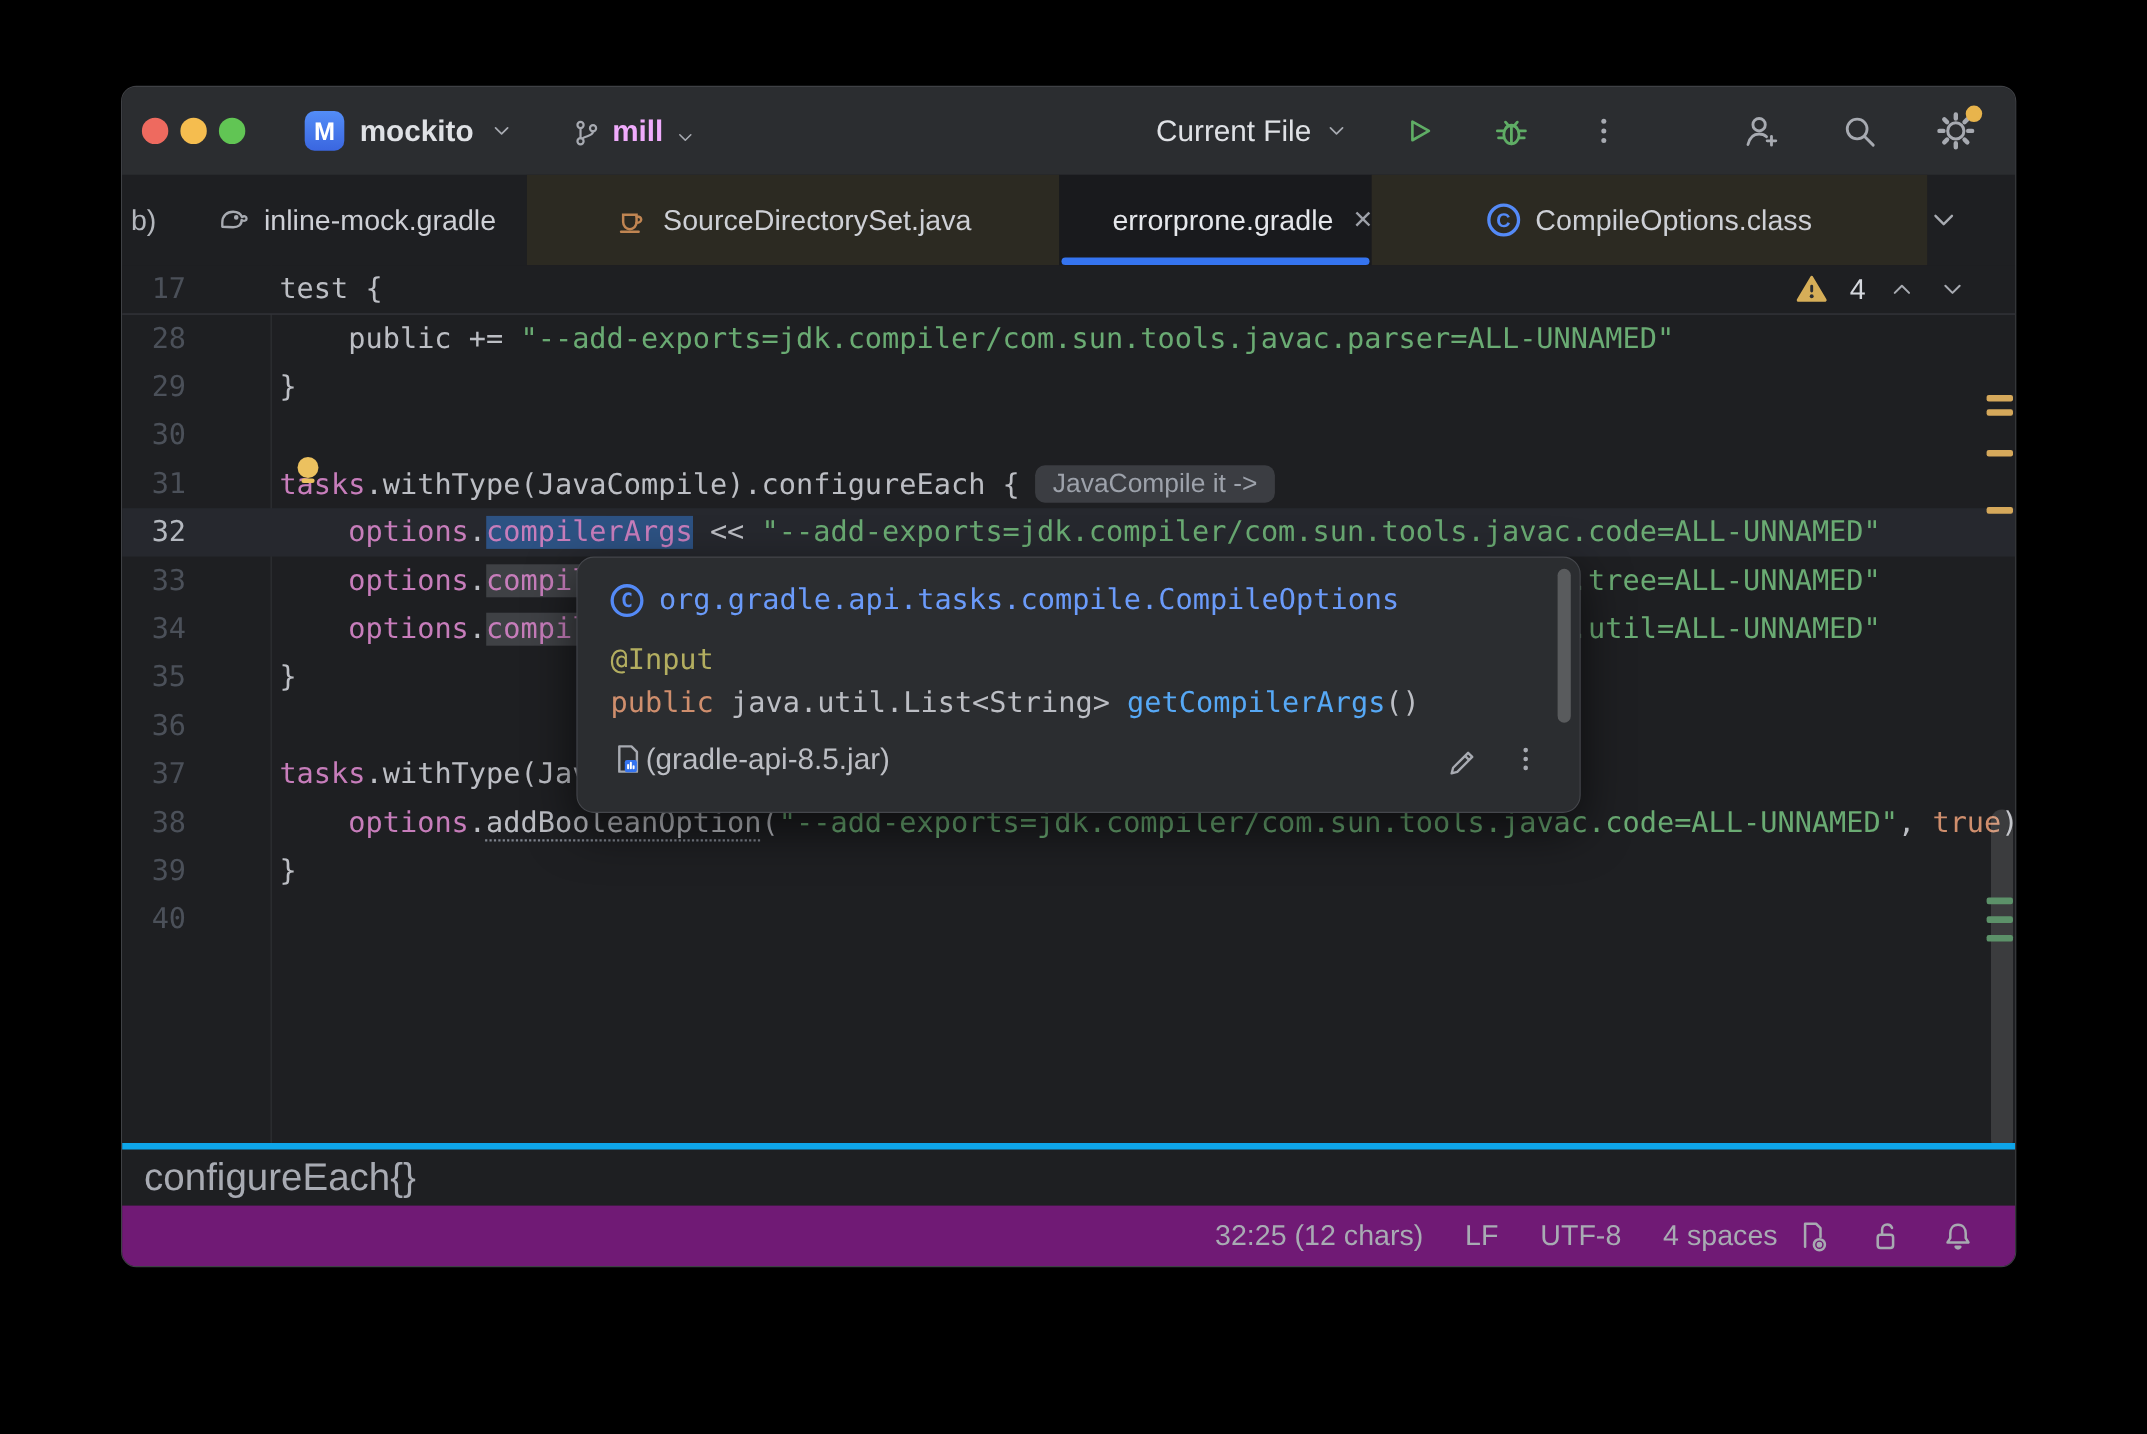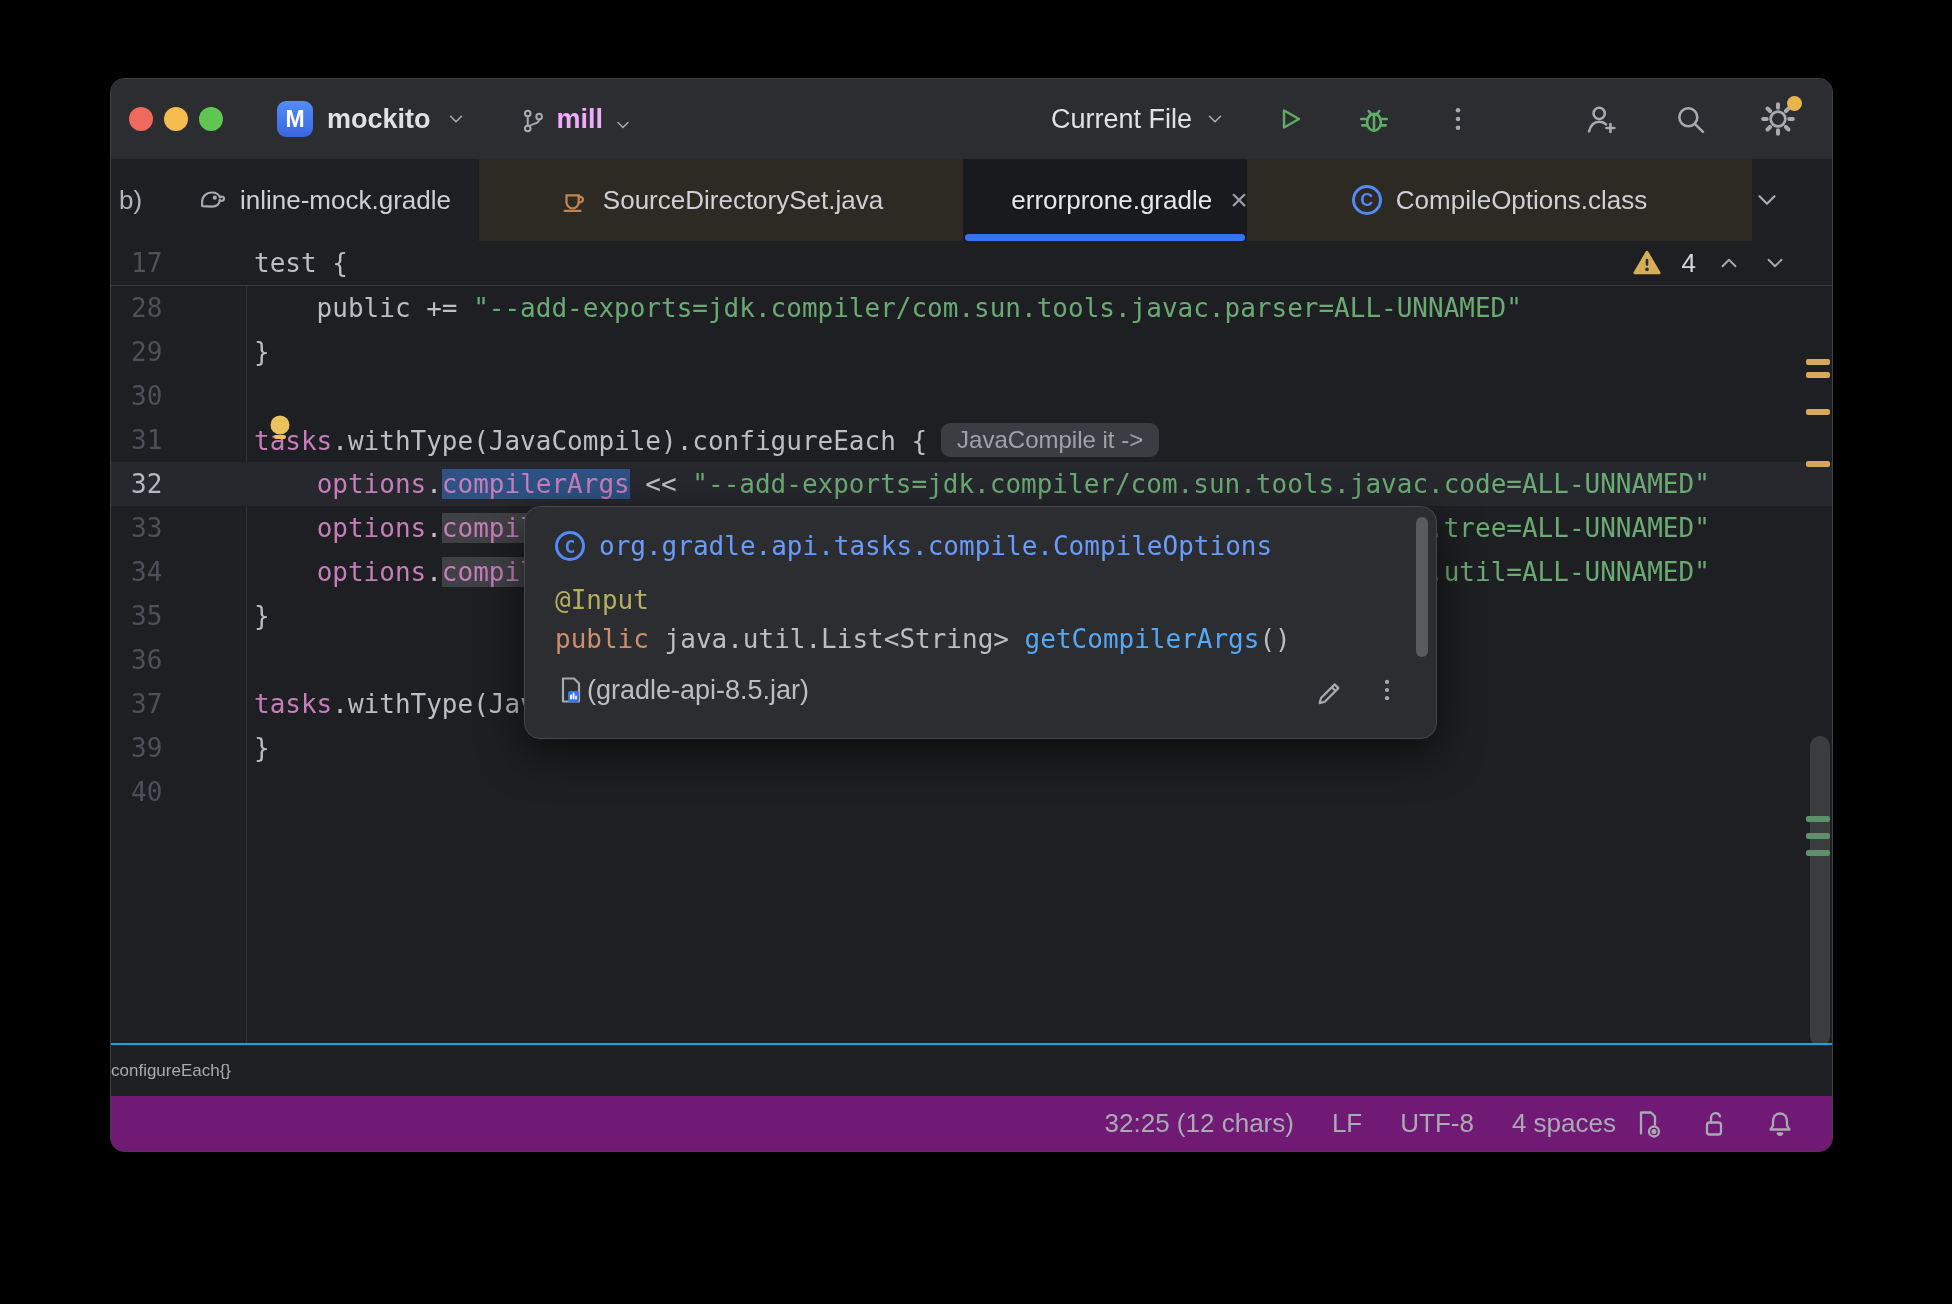--- a/index.html
+++ b/index.html
@@ -45,21 +45,21 @@
   .tab-controls{margin-left:auto;display:flex;align-items:center;gap:42px;padding-right:38px;}
 
   
   .editor{flex:1;position:relative;overflow:hidden;background:#1e1f22;
           font-family:"DejaVu Sans Mono",monospace;font-size:26px;color:#bcbec4;}
   .gutter-sep{position:absolute;left:135px;top:0;bottom:0;width:1px;background:#303236;z-index:1;}
   .sticky-row{height:44px;display:flex;align-items:center;background:#1e1f22;
               border-bottom:1px solid #393b40;position:relative;z-index:3;}
   .code-row{height:44px;display:flex;align-items:center;position:relative;z-index:2;}
   .code-row.current{background:#26282e;}
-  .gutter{width:143px;flex:none;text-align:left;padding-right:78px;box-sizing:border-box;color:#4b5059;padding-left:20px;}
+  .gutter{width:143px;flex:none;text-align:center;padding-right:78px;box-sizing:border-box;color:#4b5059;padding-left:20px;}
   .current .gutter{color:#b4b8bf;}
   .codeline{white-space:pre;}
   .sg-t{color:#bcbec4;} .sg-p{color:#c77dbb;} .sg-s{color:#6aab73;} .sg-o{color:#cf8e6d;}
   .sg-psel{color:#c77dbb;background:#2d5283;}
   .sg-pusage{color:#c77dbb;background:#3f4145;}
   .sg-u{color:#bcbec4;text-decoration:underline dotted #7f848e 2px;text-underline-offset:7px;}
   .inlay{display:inline-block;background:#3b3d42;color:#9da2ab;border-radius:9px;padding:3px 16px;
          margin-left:14px;font-family:"Liberation Sans",sans-serif;font-size:24px;vertical-align:2px;}
   .inspect-widget{margin-left:auto;display:flex;align-items:center;gap:20px;padding-right:44px;
                   font-family:"Liberation Sans",sans-serif;color:#d5d8de;font-size:26px;}
@@ -78,22 +78,22 @@
   .doc-ann{margin-top:24px;color:#b3ae60;}
   .doc-sig{margin-top:9px;white-space:pre;}
   .kw{color:#cf8e6d;} .ty{color:#bcbec4;} .mth{color:#56a8f5;}
   .doc-footer{margin-top:20px;display:flex;align-items:center;
               font-family:"Liberation Sans",sans-serif;font-size:27px;color:#bcbec4;}
   .doc-actions{margin-left:auto;display:flex;align-items:center;gap:30px;padding-right:6px;}
   .popup-scroll{position:absolute;right:8px;top:10px;width:12px;height:140px;border-radius:6px;
                 background:rgba(255,255,255,0.22);}
 
   
-  .breadcrumb{height:51px;flex:none;background:#1e1f22;border-top:2px solid #0ea5e9;
-              display:flex;align-items:center;font-size:17px;color:#a8abb3;}
+  .breadcrumb{height:51px;flex:none;background:#1e1f22;border-top:6px solid #0ea5e9;
+              display:flex;align-items:center;padding-left:20px;font-size:35px;color:#a8abb3;}
   .statusbar{height:55px;flex:none;background:#701a75;display:flex;align-items:center;
              justify-content:flex-end;gap:38px;padding-right:36px;font-size:26px;color:#a8abb3;}
   .sb-item{display:flex;align-items:center;}
   .sb-icons{display:flex;align-items:center;gap:34px;margin-left:-22px;}
 </style>
 </head>
 <body>
 
 <div class="window">
 
@@ -271,20 +271,24 @@
           <span class="gutter">35</span>
           <span class="codeline"><span class="sg-t">}</span></span>
         </div>
         <div class="code-row">
           <span class="gutter">36</span>
           <span class="codeline"></span>
         </div>
         <div class="code-row">
           <span class="gutter">37</span>
           <span class="codeline"><span class="sg-p">tasks</span><span class="sg-t">.withType(JavaCompile).configureEach {</span></span>
+        </div>
+        <div class="code-row">
+          <span class="gutter">38</span>
+          <span class="codeline"><span class="sg-t">    </span><span class="sg-p">options</span><span class="sg-t">.</span><span class="sg-u">addBooleanOption</span><span class="sg-t">(</span><span class="sg-s">"--add-exports=jdk.compiler/com.sun.tools.javac.code=ALL-UNNAMED"</span><span class="sg-t">, </span><span class="sg-o">true</span><span class="sg-t">)</span></span>
         </div>
         <div class="code-row">
           <span class="gutter">39</span>
           <span class="codeline"><span class="sg-t">}</span></span>
         </div>
         <div class="code-row">
           <span class="gutter">40</span>
           <span class="codeline"></span>
         </div>
       </div>

